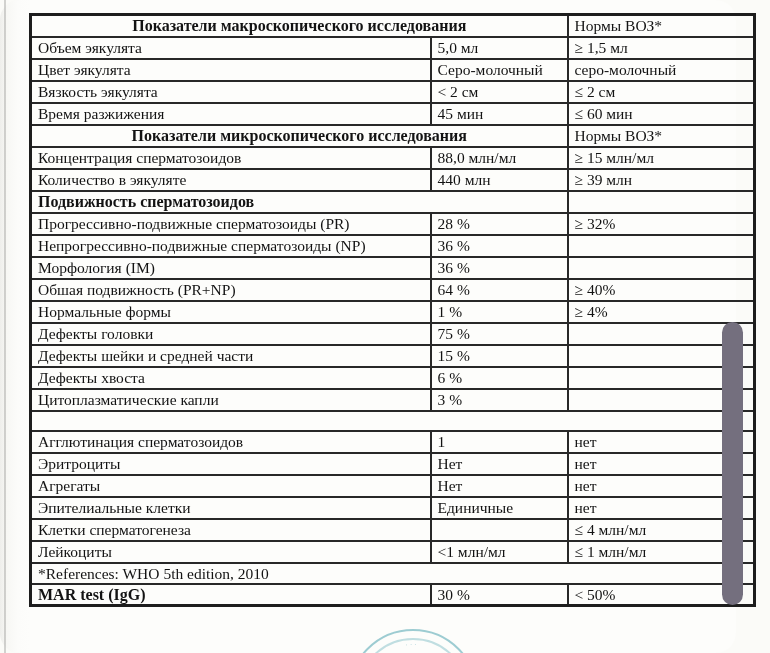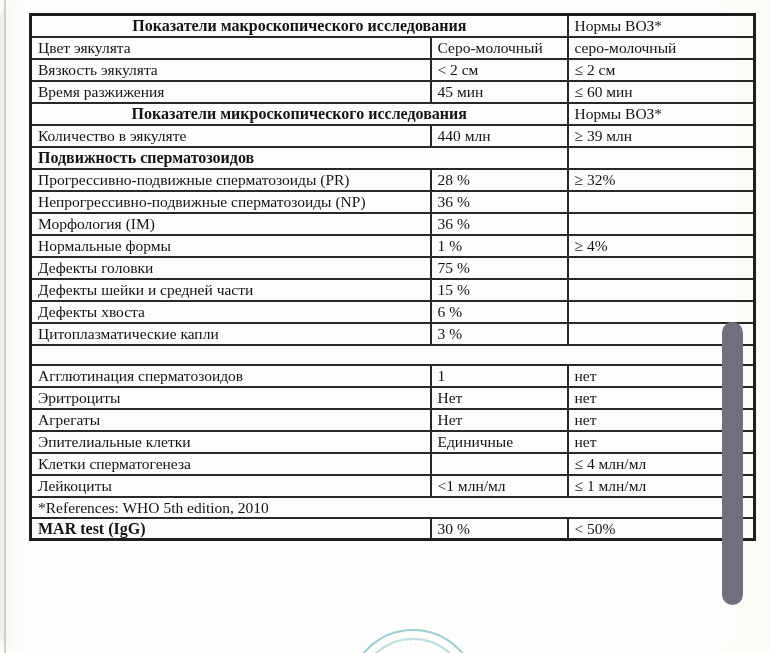--- a/index.html
+++ b/index.html
@@ -111,39 +111,49 @@
       <col class="c1">
         <col class="c2">
         <col class="c3">
     </colgroup>
     <tbody id="report-body">
         <tr>
           <td class="center-bold" colspan="2">Показатели макроскопического исследования</td>
           <td>Нормы ВОЗ*</td>
         </tr>
         <tr>
+          <td>Объем эякулята</td>
+          <td>5,0 мл</td>
+          <td>≥ 1,5 мл</td>
+        </tr>
+        <tr>
           <td>Цвет эякулята</td>
           <td>Серо-молочный</td>
           <td>серо-молочный</td>
         </tr>
         <tr>
           <td>Вязкость эякулята</td>
           <td>&lt; 2 см</td>
           <td>≤ 2 см</td>
         </tr>
         <tr>
           <td>Время разжижения</td>
           <td>45 мин</td>
           <td>≤ 60 мин</td>
         </tr>
         <tr>
           <td class="center-bold" colspan="2">Показатели микроскопического исследования</td>
           <td>Нормы ВОЗ*</td>
         </tr>
         <tr>
+          <td>Концентрация сперматозоидов</td>
+          <td>88,0 млн/мл</td>
+          <td>≥ 15 млн/мл</td>
+        </tr>
+        <tr>
           <td>Количество в эякуляте</td>
           <td>440  млн</td>
           <td>≥ 39 млн</td>
         </tr>
         <tr>
           <td class="bold" colspan="2">Подвижность сперматозоидов</td>
           <td></td>
         </tr>
         <tr>
           <td>Прогрессивно-подвижные сперматозоиды (PR)</td>
@@ -152,20 +162,25 @@
         </tr>
         <tr>
           <td>Непрогрессивно-подвижные сперматозоиды (NP)</td>
           <td>36 %</td>
           <td></td>
         </tr>
         <tr>
           <td>Морфология (IM)</td>
           <td>36 %</td>
           <td></td>
+        </tr>
+        <tr>
+          <td>Обшая подвижность (PR+NP)</td>
+          <td>64 %</td>
+          <td>≥ 40%</td>
         </tr>
         <tr>
           <td>Нормальные формы</td>
           <td>1 %</td>
           <td>≥ 4%</td>
         </tr>
         <tr>
           <td>Дефекты головки</td>
           <td>75 %</td>
           <td></td>

